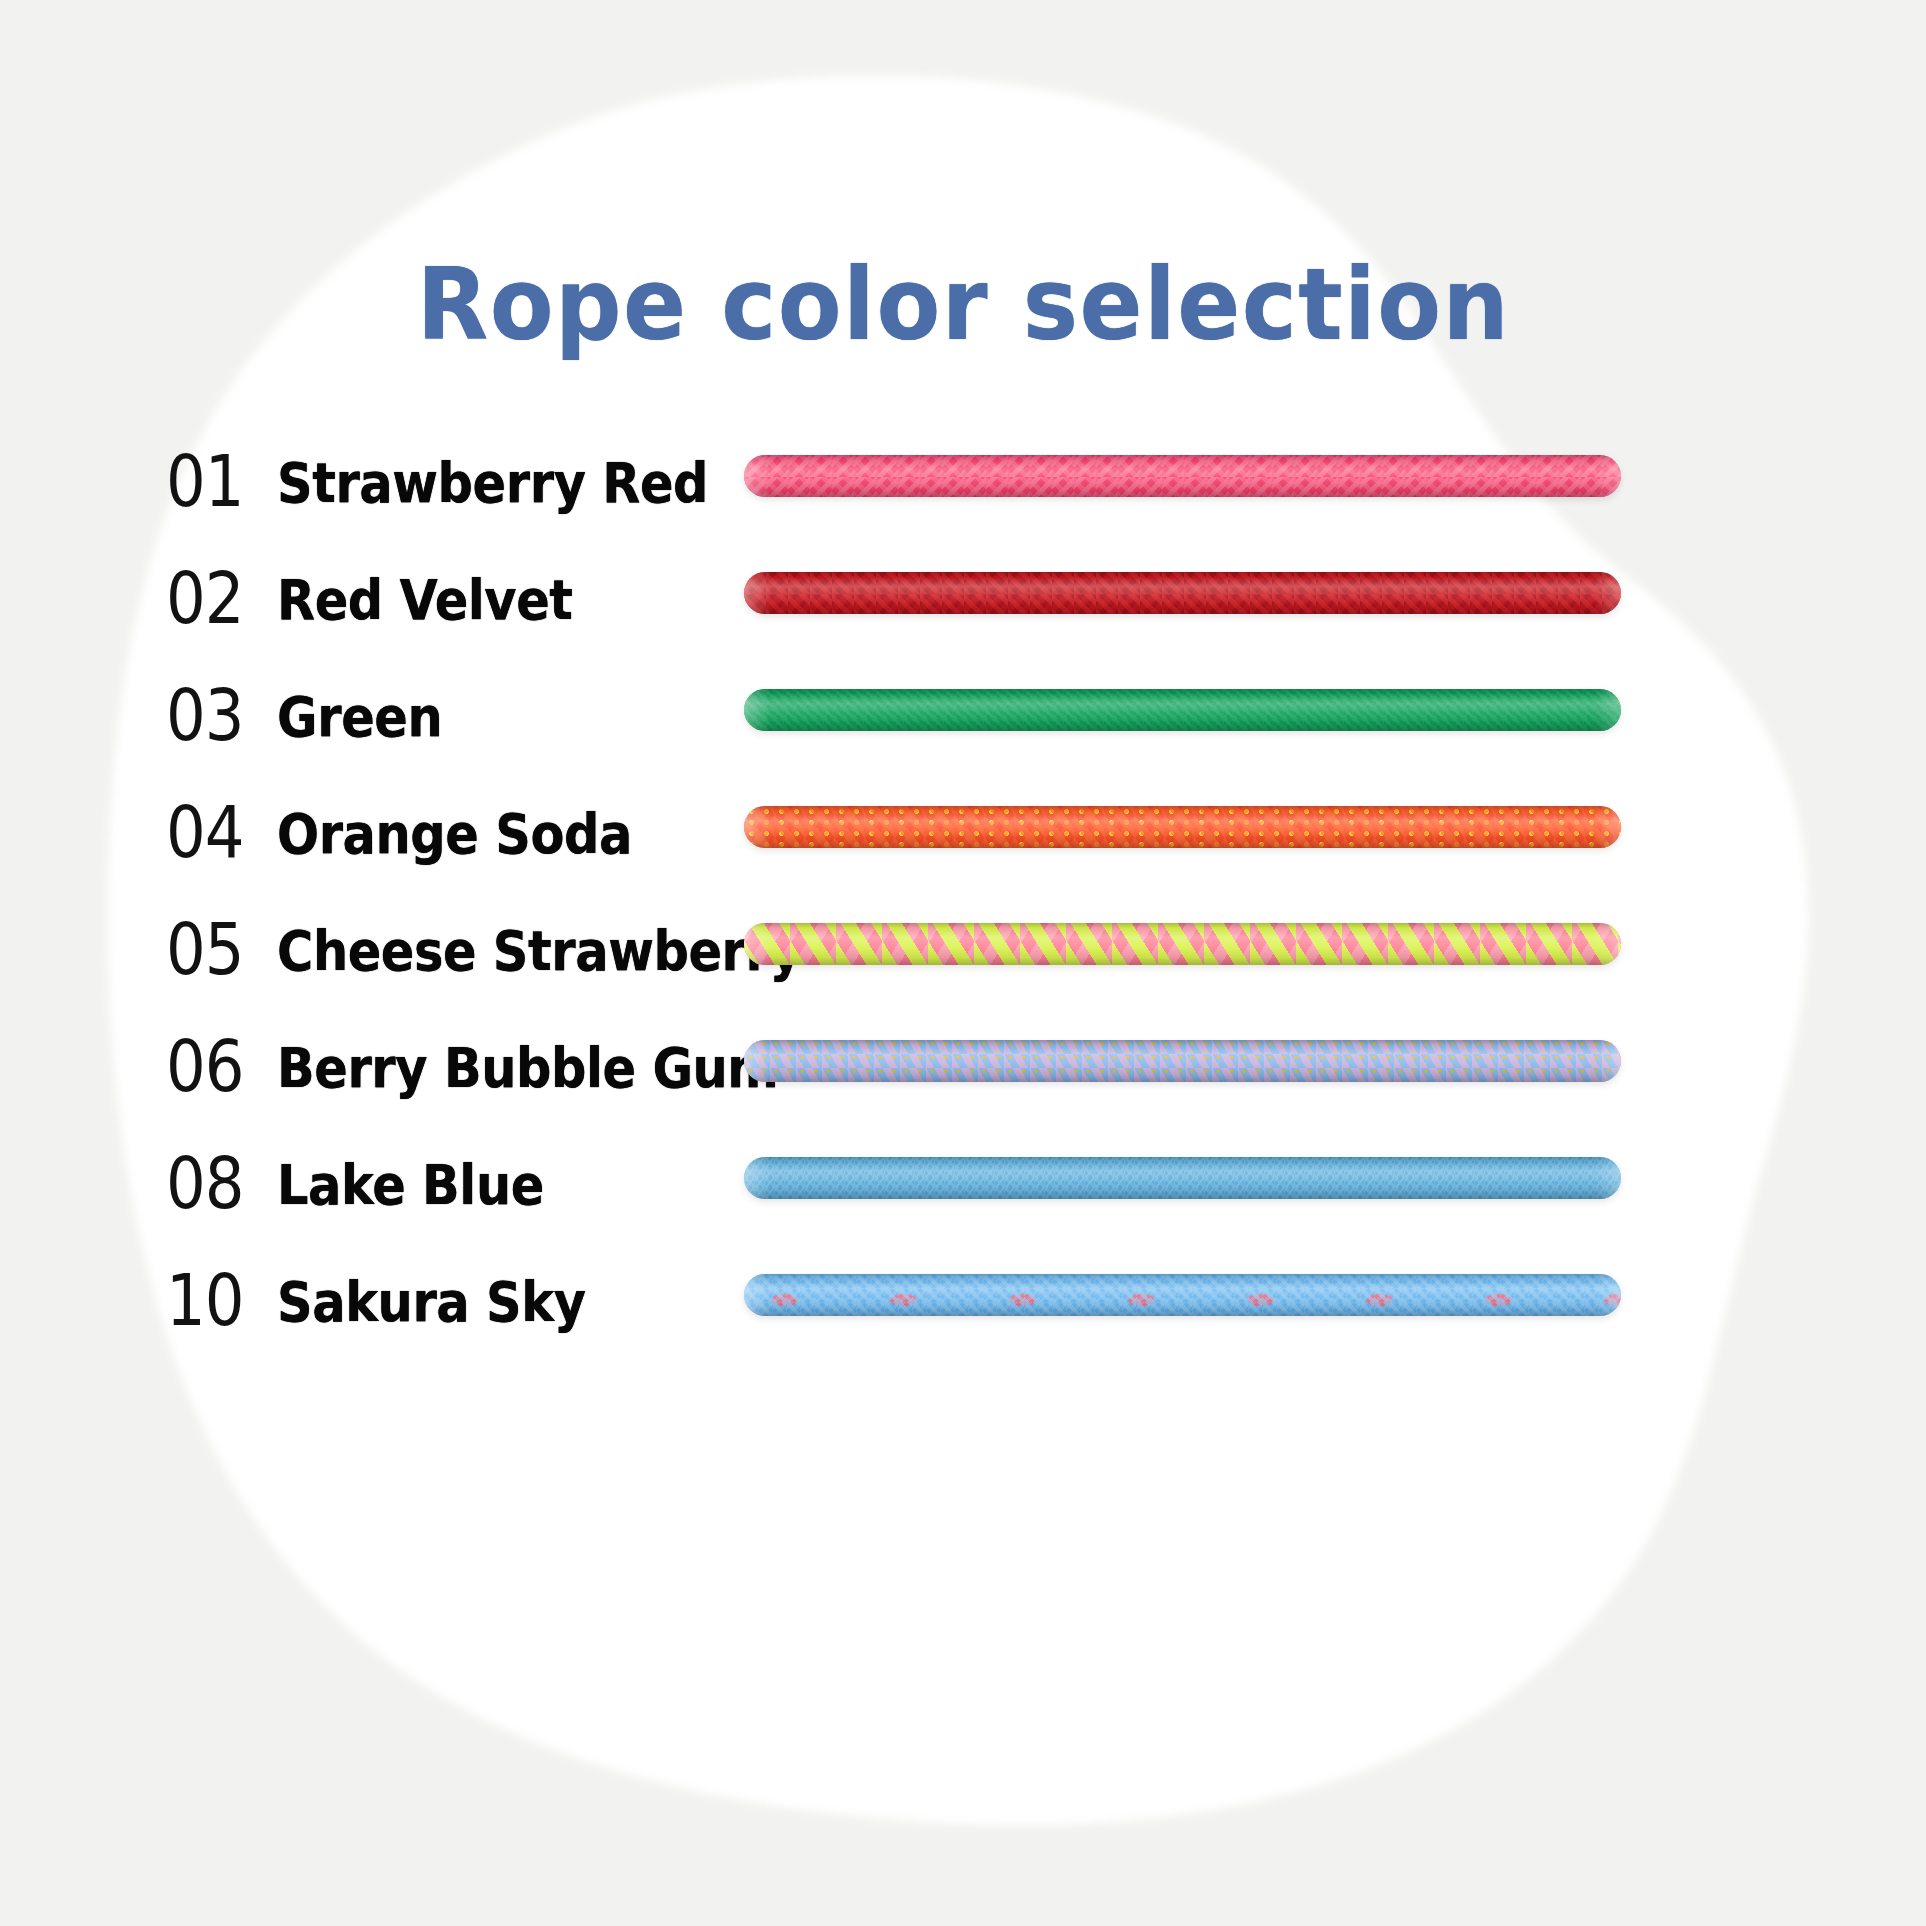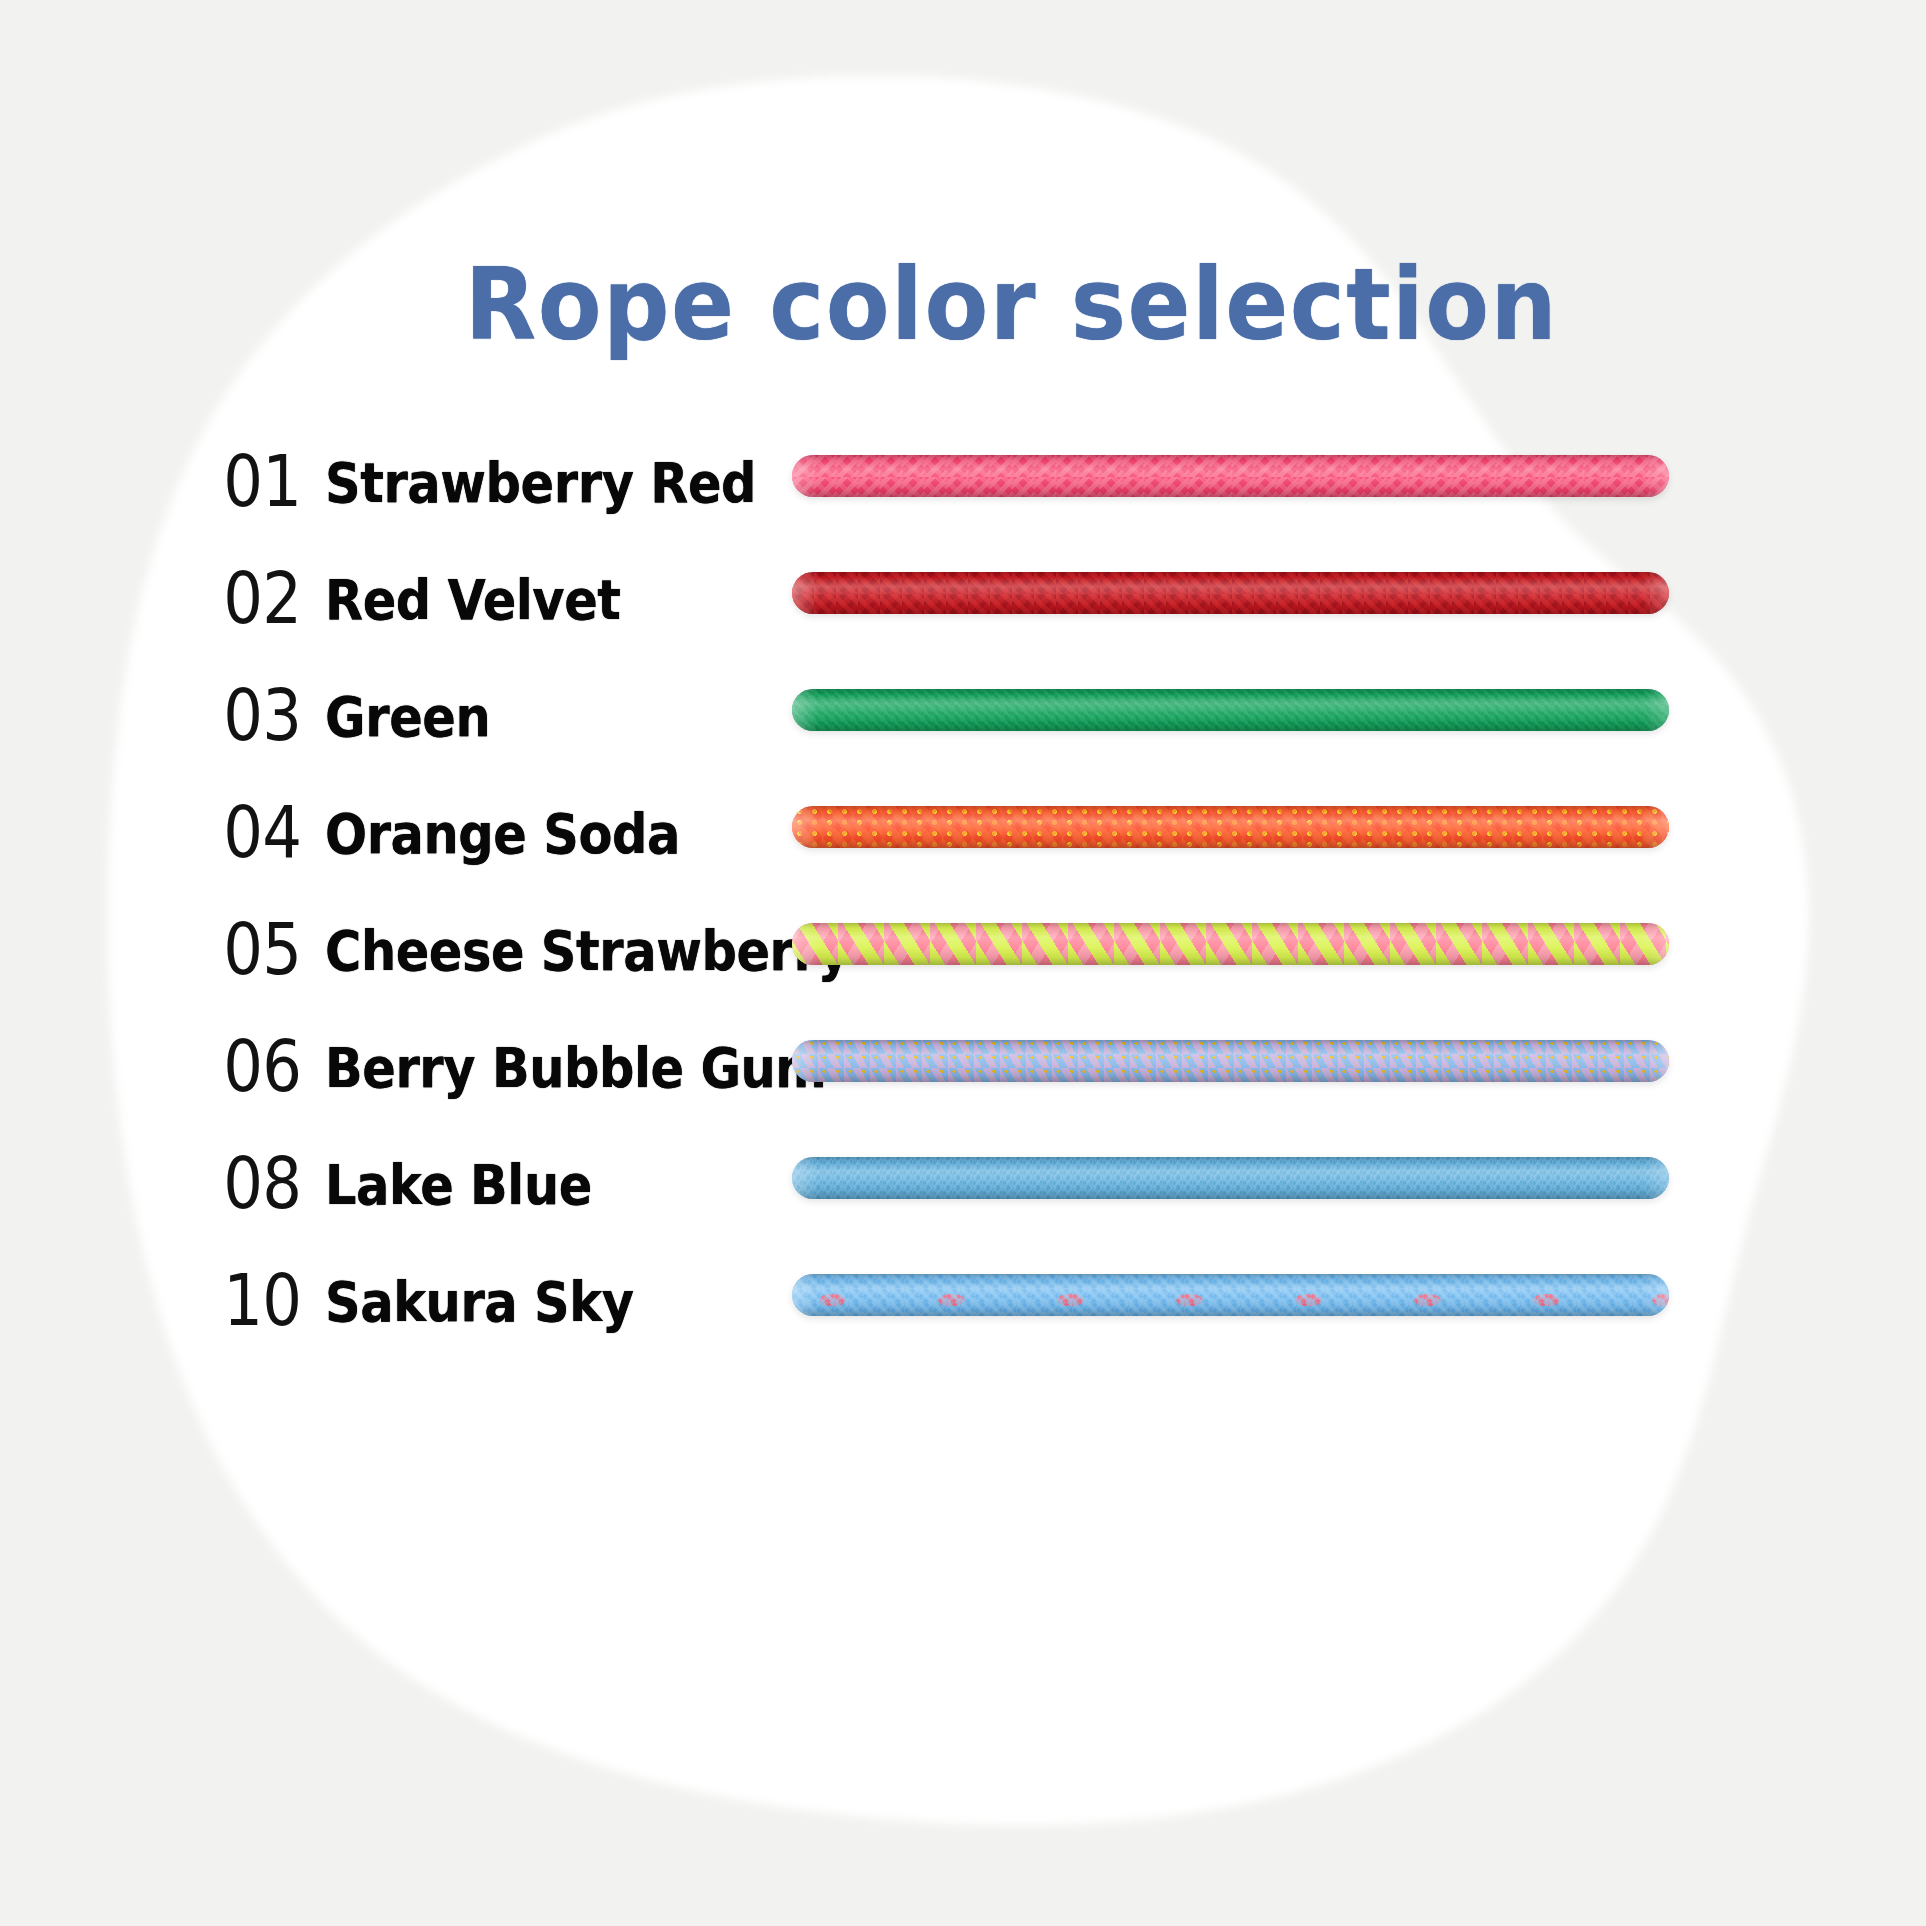--- a/index.html
+++ b/index.html
@@ -12,21 +12,21 @@
   }
 
   
   #blob-wrap{position:absolute;inset:0;}
   #blob-wrap svg{position:absolute;left:0;top:0;}
 
   
   #content{
     position:absolute;
     left:0;top:0;
-    width:1572px;height:1927px;margin-left:48px;
+    width:1572px;height:1927px;
   }
 
   #page-title{
     position:absolute;
     left:0; top:255px;
     width:1927px;
     text-align:center;
     color:#4b6ea8;
     font-family:"DejaVu Sans", sans-serif;
     font-weight:bold;
@@ -40,21 +40,20 @@
 
   #rope-list{
     position:absolute;
     left:0; top:447px;
     width:1927px;
   }
 
   .rope-row{
     position:relative;
     height:117px;
-    text-align:right;
   }
 
   .row-num{
     position:absolute;
     left:166px;
     top:0;
     width:99px;
     font-family:"DejaVu Sans", sans-serif;
     font-weight:400;
     font-size:71px;

